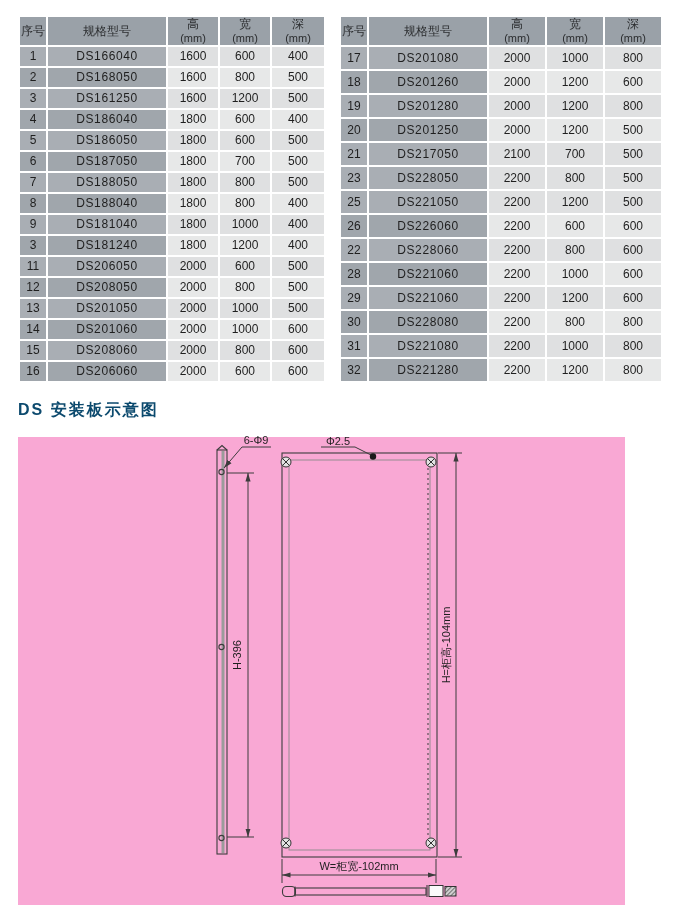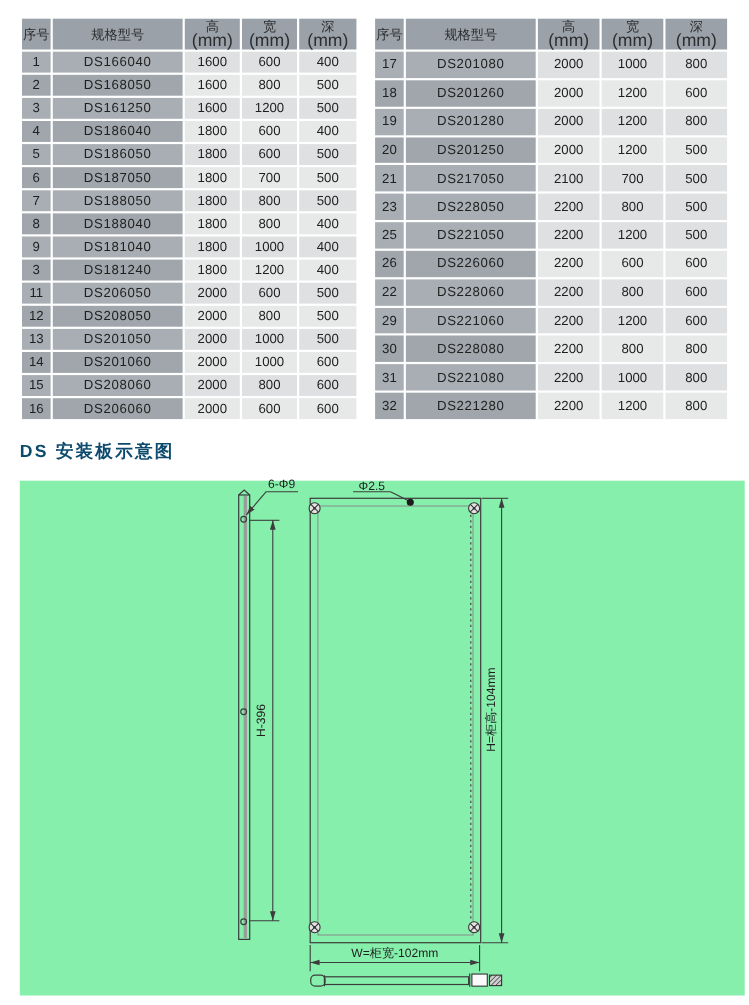--- a/index.html
+++ b/index.html
@@ -7,21 +7,21 @@
     position:relative; width:681px; height:914px; overflow:hidden;
     font-family:"Liberation Sans","DejaVu Sans",sans-serif; color:#222;
     background:#ffffff;
   }
   .tables-wrap { position:absolute; left:18px; top:15px; display:flex; gap:13px; }
   table.spec { border-collapse:separate; border-spacing:2px; table-layout:fixed; }
   table.spec th {
     background:#9aa1a8; color:#2b2d2f; font-weight:normal;
     font-size:12px; line-height:14px; padding:0; height:16px; text-align:center;
   }
-  table.spec th .unit { display:block; font-size:16px; }
+  table.spec th .unit { display:block; font-size:11px; }
   table.spec td {
     font-size:12px; text-align:center; padding:0; height:19px; line-height:19px;
     color:#1f1f1f; overflow:hidden; white-space:nowrap;
   }
   table.spec td.model { letter-spacing:0.6px; }
   table.spec tr.odd  td.dark { background:#a9aeb4; }
   table.spec tr.even td.dark { background:#a0a6ac; }
   table.spec tr.odd  td.val  { background:#dfe0e1; }
   table.spec tr.even td.val  { background:#e7e8e8; }
   
@@ -30,22 +30,22 @@
   table.spec.left  col.c4{width:52px}
   table.spec.right col.c0{width:26px}  table.spec.right col.c1{width:118px}
   table.spec.right col.c2{width:56px}  table.spec.right col.c3{width:56px}
   table.spec.right col.c4{width:56px}
 
   .diagram-title {
     position:absolute; left:18px; top:400px;
     color:#0c4a6e; font-size:16px; font-weight:bold; letter-spacing:2px;
   }
   .diagram-box {
-    position:absolute; left:18px; top:437px; width:659px; height:468px;
-    background:#86efac;
+    position:absolute; left:18px; top:437px; width:607px; height:468px;
+    background:#f9a8d4;
   }
   svg { overflow:visible; display:block; }
   .ln   { stroke:#3c3c3c; stroke-width:1.1; fill:none; }
   .thin { stroke:#8a8a8a; stroke-width:0.9; fill:none; }
   .dim  { stroke:#3c3c3c; stroke-width:1;   fill:none; }
   svg text { fill:#1f1f1f; font-size:11px; font-family:"Liberation Sans","DejaVu Sans",sans-serif; }
 </style>
 </head>
 <body>
 
@@ -256,20 +256,27 @@
             <td class="dark model">DS226060</td>
             <td class="val">2200</td>
             <td class="val">600</td>
             <td class="val">600</td>
           </tr>
           <tr class="odd">
             <td class="dark idx">22</td>
             <td class="dark model">DS228060</td>
             <td class="val">2200</td>
             <td class="val">800</td>
+            <td class="val">600</td>
+          </tr>
+          <tr class="even">
+            <td class="dark idx">28</td>
+            <td class="dark model">DS221060</td>
+            <td class="val">2200</td>
+            <td class="val">1000</td>
             <td class="val">600</td>
           </tr>
           <tr class="odd">
             <td class="dark idx">29</td>
             <td class="dark model">DS221060</td>
             <td class="val">2200</td>
             <td class="val">1200</td>
             <td class="val">600</td>
           </tr>
           <tr class="even">

